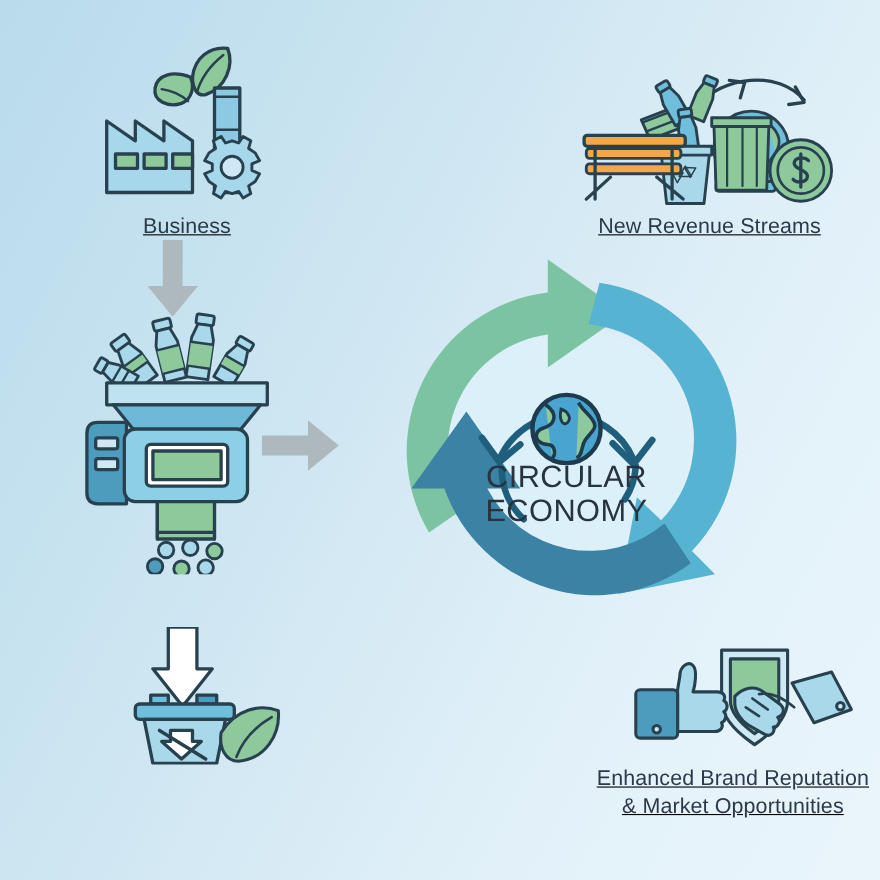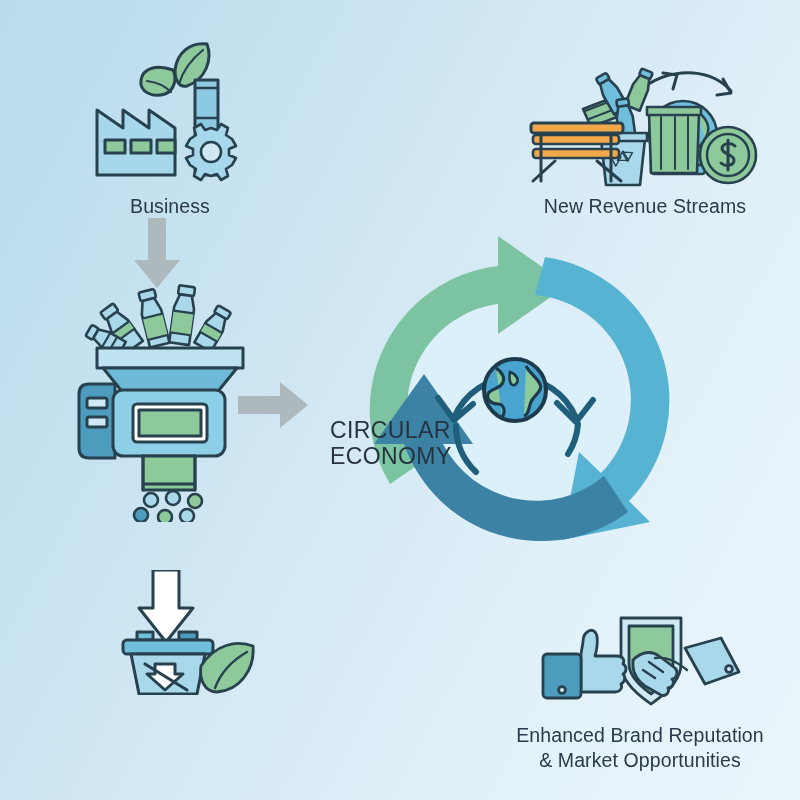--- a/index.html
+++ b/index.html
@@ -19,36 +19,37 @@
     background: linear-gradient(118deg, #b9dbec 0%, #c4e1ef 22%, #d4e9f4 48%, #e2f1f9 72%, #eaf5fb 100%);
     overflow: hidden;
   }
 
   
   .node {
     position: absolute;
     display: flex;
     flex-direction: column;
     align-items: center;
+    text-decoration: underline;
   }
   .node-label {
     color: #2b3a4b;
     font-size: 19.5px;
     line-height: 1.28;
     text-align: center;
     letter-spacing: .1px;
     white-space: pre-line;
   }
 
   
   #node-business      { left: 45px;  top: 40px;  width: 250px; }
   #node-processing    { left: 45px;  top: 272px; width: 250px; }
   #node-footprint     { left: 20px;  top: 570px; width: 300px; }
   #node-revenue       { left: 505px; top: 55px;  width: 280px; }
-  #node-brand         { left: 490px; top: 612px; width: 300px; }
+  #node-brand         { left: 490px; top: 585px; width: 300px; align-items: flex-end; }
 
   #node-business .node-label   { margin-top: 4px; }
   #node-footprint .node-label  { margin-top: 8px; }
   #node-revenue .node-label    { margin-top: 4px; }
   #node-brand .node-label      { margin-top: 6px; }
 
   
   .connector { position: absolute; }
   #connector-down  { left: 130px; top: 218px; }
   #connector-right { left: 238px; top: 378px; }
@@ -58,22 +59,23 @@
     position: absolute;
     left: 330px;
     top: 222px;
     width: 370px;
     height: 370px;
   }
   #ring-center-label {
     position: absolute;
     left: 0; right: 0;
     top: 196px;
+    text-align: center;
     color: #27333f;
-    font-size: 23px;
+    font-size: 28px;
     font-weight: 400;
     line-height: 1.12;
     letter-spacing: .4px;
     white-space: pre-line;
     pointer-events: none;
   }
 </style>
 </head>
 <body>
 

